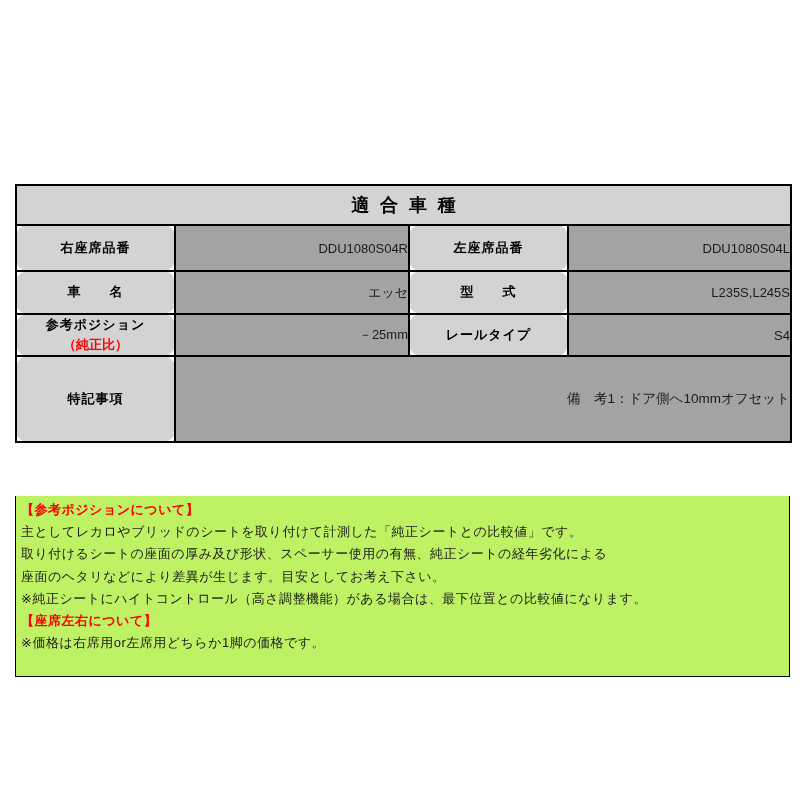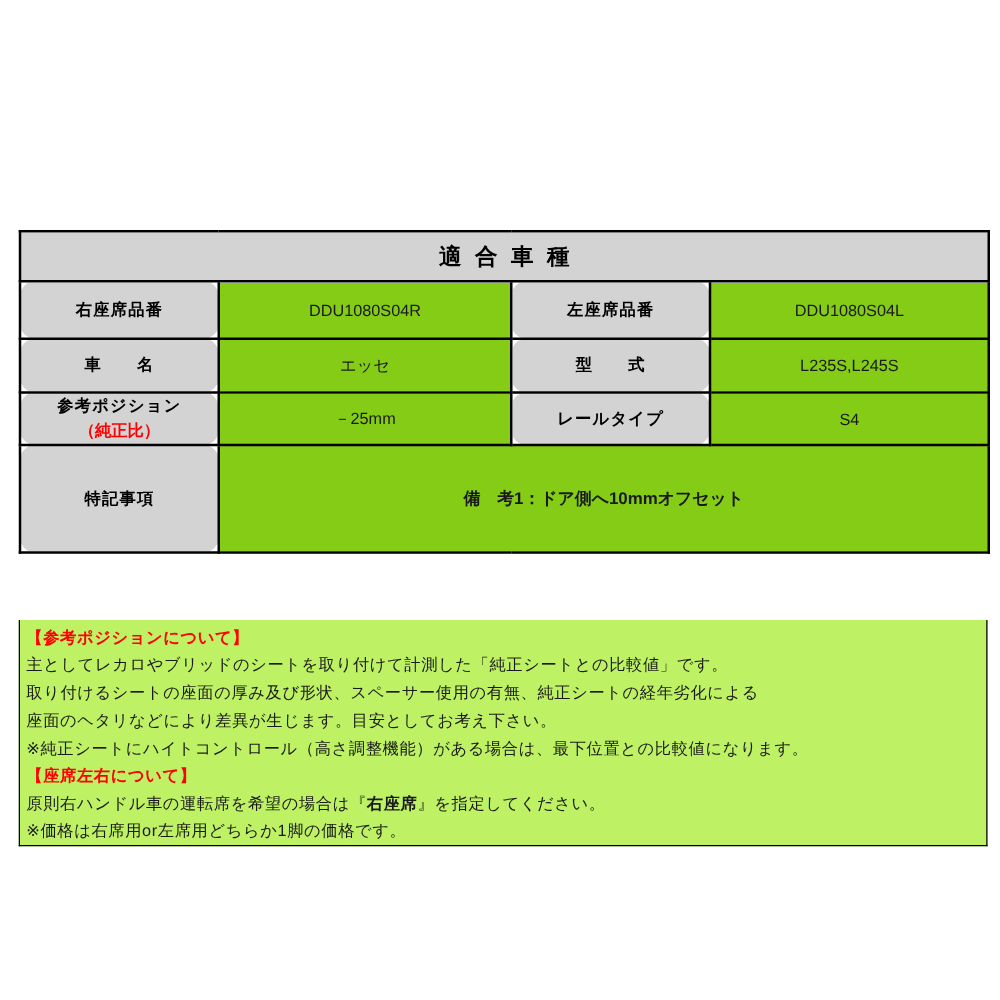--- a/index.html
+++ b/index.html
@@ -45,43 +45,43 @@
     text-align: center;
     vertical-align: middle;
     font-size: 13px;
     font-weight: bold;
     letter-spacing: 1px;
     color: #000000;
     line-height: 1.55;
     border-radius: 12px;
   }
   td.value-cell {
-    background: #84cc16;
-    text-align: center;
+    background: #a3a3a3;
+    text-align: right;
     vertical-align: middle;
     font-size: 13px;
     padding-left: 8px;
     padding-right: 4px;
     color: #1a1a1a;
   }
   .red { color: #ff0000; }
   .label-sub {
     display: block;
     font-size: 13px;
     font-weight: bold;
     letter-spacing: 0;
     font-family: Liberation Serif, serif;
   }
   .label-line { display: block; }
   td.special-label {
     font-size: 13px;
   }
   td.special-value {
     font-size: 13.5px;
-    font-weight: bold;
+    font-weight: normal;
     padding-left: 8px;
   }
   .notes {
     position: absolute;
     left: 15px;
     top: 464px;
     width: 775px;
     height: 181px;
     box-sizing: border-box;
     border: 1px solid #000000;
@@ -143,19 +143,16 @@
   </tbody>
     </table>
 
   <div class="notes">
     <div class="section-title">【参考ポジションについて】</div>
     <div>主としてレカロやブリッドのシートを取り付けて計測した「純正シートとの比較値」です。</div>
     <div>取り付けるシートの座面の厚み及び形状、スペーサー使用の有無、純正シートの経年劣化による</div>
     <div>座面のヘタリなどにより差異が生じます。目安としてお考え下さい。</div>
     <div>※純正シートにハイトコントロール（高さ調整機能）がある場合は、最下位置との比較値になります。</div>
     <div class="section-title">【座席左右について】</div>
-    <div>
-      <span>原則右ハンドル車の運転席を希望の場合は『</span><span class="bold">右座席</span><span>』を指定してください。</span>
-    </div>
     <div>※価格は右席用or左席用どちらか1脚の価格です。</div>
   </div>
 
 </div>
 
 </body></html>

